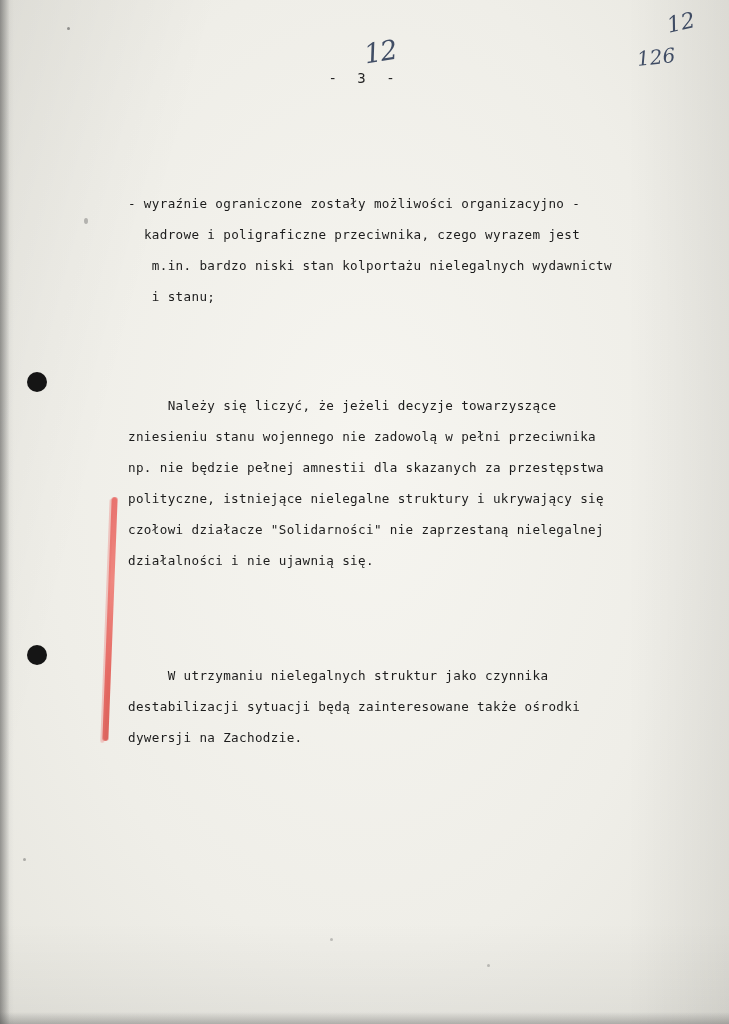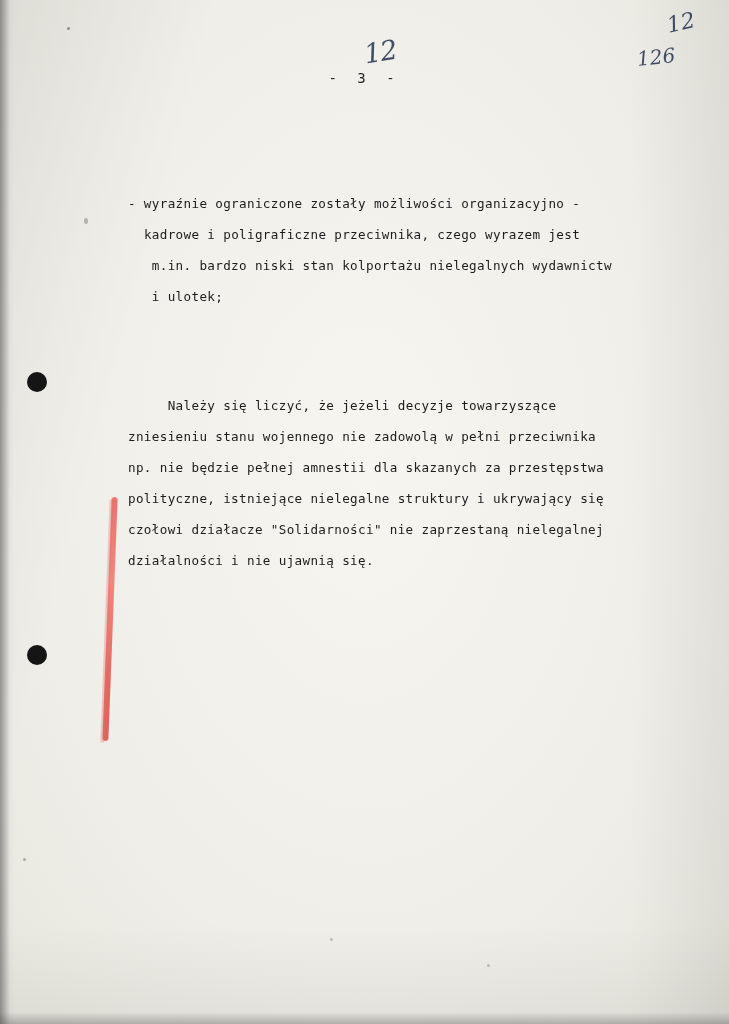--- a/index.html
+++ b/index.html
@@ -133,27 +133,30 @@
   <div class="hand hand-top-center">12</div>
   <div class="hand hand-top-right-1">12</div>
   <div class="hand hand-top-right-2">126</div>
 
   <div class="page-number">-  3  -</div>
 
   <div class="body-text">
     <p class="para">- wyraźnie ograniczone zostały możliwości organizacyjno -
   kadrowe i poligraficzne przeciwnika, czego wyrazem jest
    m.in. bardzo niski stan kolportażu nielegalnych wydawnictw
-   i ulotek;</p>
+   i stanu;</p>
     <p class="para gap-big">     Należy się liczyć, że jeżeli decyzje towarzyszące
 zniesieniu stanu wojennego nie zadowolą w pełni przeciwnika
 np. nie będzie pełnej amnestii dla skazanych za przestępstwa
 polityczne, istniejące nielegalne struktury i ukrywający się
 czołowi działacze "Solidarności" nie zaprzestaną nielegalnej
 działalności i nie ujawnią się.</p>
+    <p class="para gap-big">     W utrzymaniu nielegalnych struktur jako czynnika
+destabilizacji sytuacji będą zainteresowane także ośrodki
+dywersji na Zachodzie.</p>
     
   </div>
 
   <div class="red-mark"></div>
 
   <div class="hole hole-1"></div>
   <div class="hole hole-2"></div>
 
   <div class="speck" style="left:67px; top:27px; width:3px; height:3px;"></div>
   <div class="speck" style="left:84px; top:218px; width:4px; height:6px; opacity:0.35;"></div>

